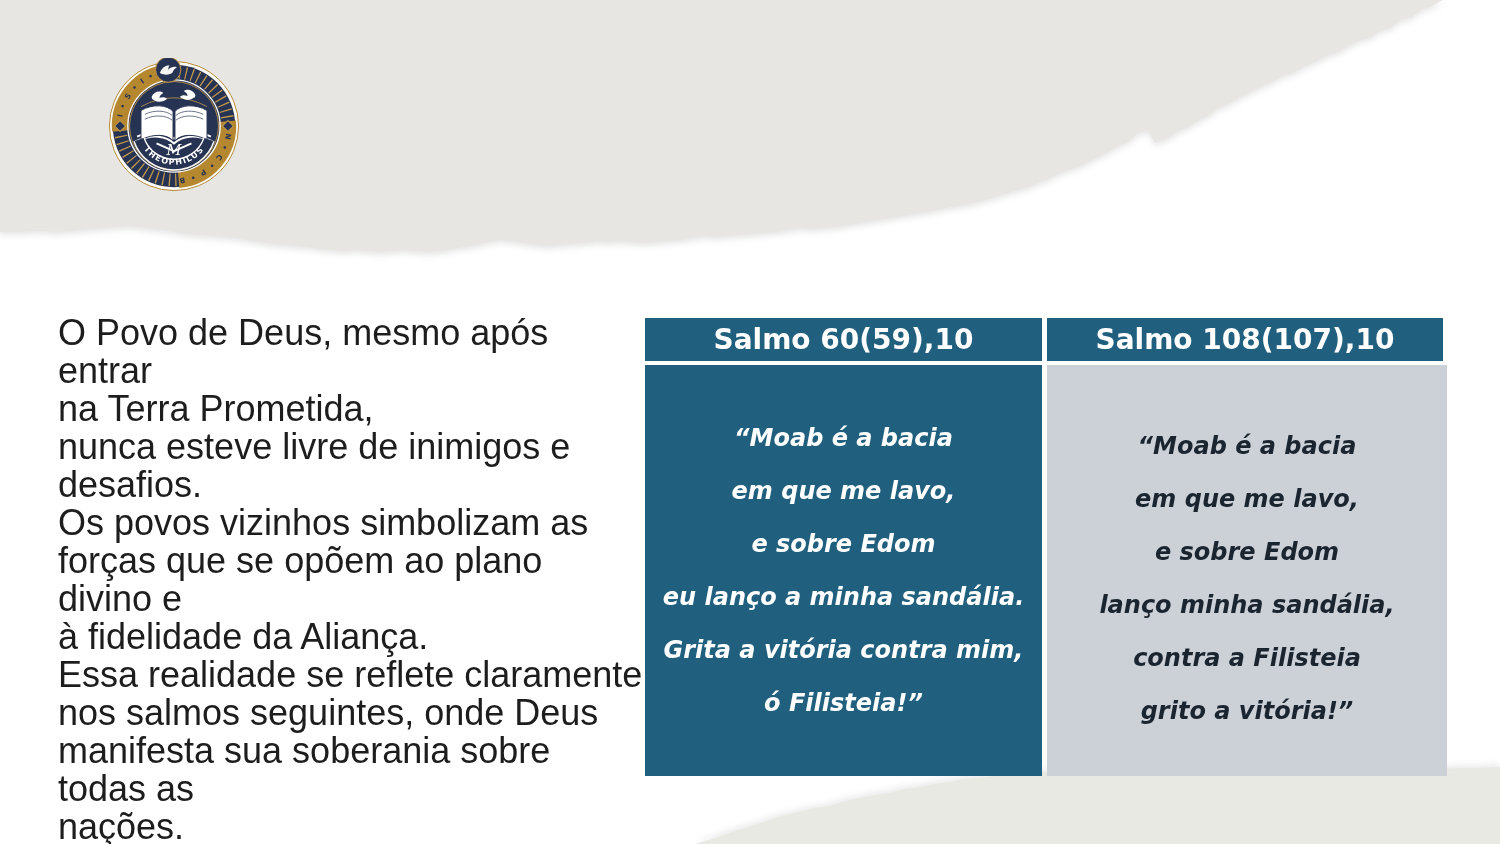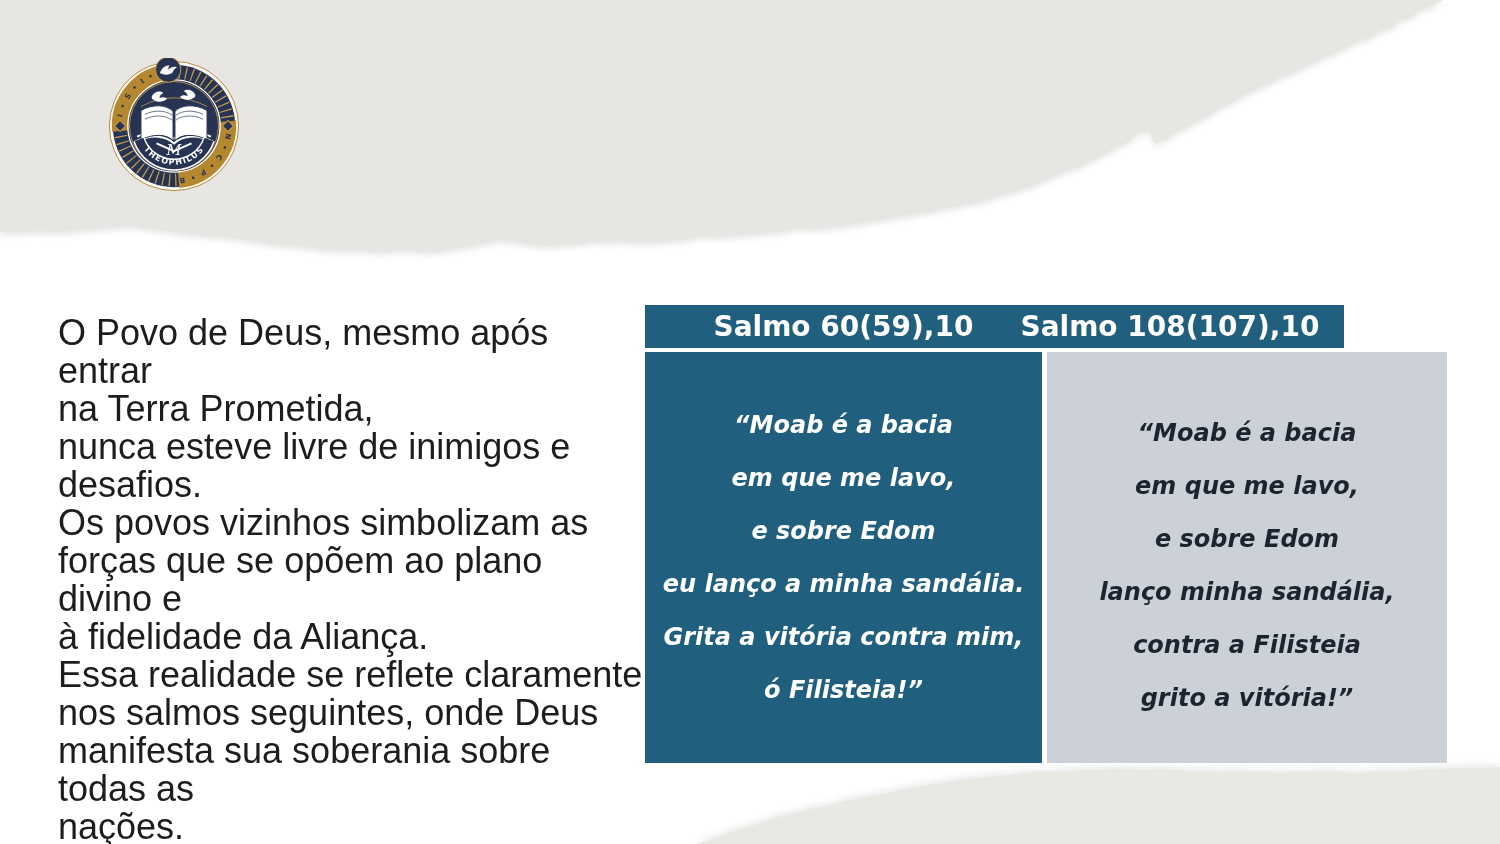--- a/index.html
+++ b/index.html
@@ -13,28 +13,28 @@
 
   .logo { position:absolute; left:106px; top:58px; width:136px; height:136px; z-index:2; }
 
   .intro {
     position:absolute; left:58px; top:314px; width:585px; z-index:1;
     font-family:"Liberation Sans", sans-serif;
     font-size:36px; line-height:38px; color:#1d1d1d;
     white-space:pre-line;
   }
 
-  .cell { position:absolute; z-index:1; box-sizing:border-box; }
+  .cell { position:absolute; z-index:1; box-sizing:border-box;margin-top:13px; }
   .hdr {
     height:43px; background:#20607e; color:#ffffff;
     font-weight:bold; font-size:28px;
     display:flex; align-items:center; justify-content:center;
   }
   .hdr1 { left:645px;  top:305px; width:397px; }
-  .hdr2 { left:996px; top:305px; width:348px;text-align:right; }
+  .hdr2 { left:1047px; top:305px; width:396px;text-align:right; }
   .bdy {
     top:352px; height:411px;
     display:flex; align-items:center; justify-content:center;
     text-align:center; font-weight:bold; font-size:24px; line-height:53px;font-style:italic;
   }
   .bdy1 { left:645px;  width:397px; background:#20607e; color:#ffffff; }
   .bdy2 { left:1047px; width:400px; background:#ccd1d7; color:#1b2530; }
   .quote { white-space:pre-line; }
   .bdy2 .quote { transform:translateY(8px); }
 </style>

